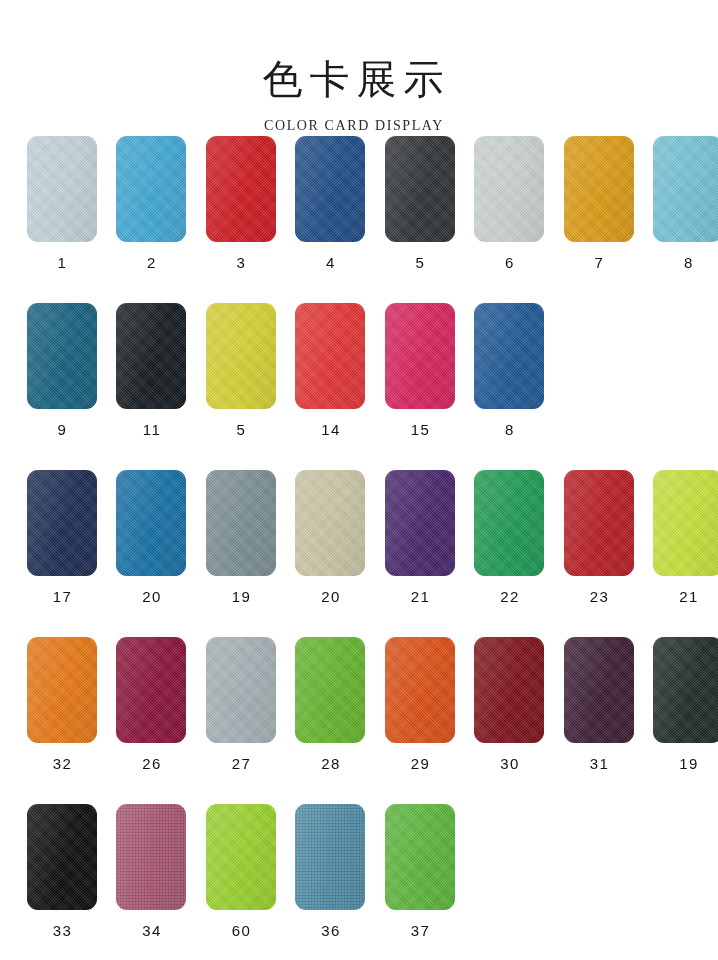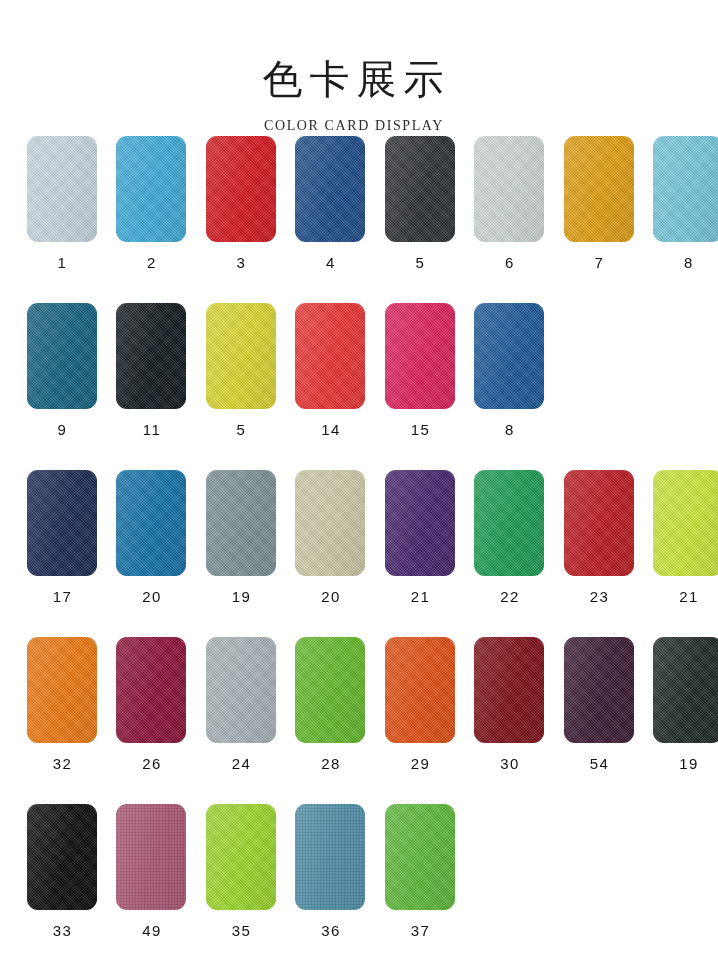--- a/index.html
+++ b/index.html
@@ -292,21 +292,21 @@
         <div class="cell">
           <div class="swatch-wrap">
             <div class="swatch" style="background: rgb(138, 19, 56);"></div>
           </div>
           <div class="label">26</div>
         </div>
         <div class="cell">
           <div class="swatch-wrap">
             <div class="swatch" style="background: rgb(166, 177, 181);"></div>
           </div>
-          <div class="label">24</div>
+          <div class="label">27</div>
         </div>
         <div class="cell">
           <div class="swatch-wrap">
             <div class="swatch" style="background: rgb(100, 182, 44);"></div>
           </div>
           <div class="label">28</div>
         </div>
         <div class="cell">
           <div class="swatch-wrap">
             <div class="swatch" style="background: rgb(221, 79, 20);"></div>
@@ -316,48 +316,48 @@
         <div class="cell">
           <div class="swatch-wrap">
             <div class="swatch" style="background: rgb(125, 17, 24);"></div>
           </div>
           <div class="label">30</div>
         </div>
         <div class="cell">
           <div class="swatch-wrap">
             <div class="swatch" style="background: rgb(59, 28, 52);"></div>
           </div>
-          <div class="label">54</div>
+          <div class="label">31</div>
         </div>
         <div class="cell">
           <div class="swatch-wrap">
             <div class="swatch" style="background: rgb(30, 42, 38);"></div>
           </div>
           <div class="label">19</div>
         </div>
       </div>
       <div class="row-gap"></div>
       <div class="row">
         <div class="cell">
           <div class="swatch-wrap">
             <div class="swatch" style="background: rgb(13, 13, 15);"></div>
           </div>
           <div class="label">33</div>
         </div>
         <div class="cell">
           <div class="swatch-wrap">
             <div class="swatch dotted" style="background: rgb(166, 84, 113);"></div>
           </div>
-          <div class="label">49</div>
+          <div class="label">34</div>
         </div>
         <div class="cell">
           <div class="swatch-wrap">
             <div class="swatch" style="background: rgb(154, 210, 44);"></div>
           </div>
-          <div class="label">35</div>
+          <div class="label">60</div>
         </div>
         <div class="cell">
           <div class="swatch-wrap">
             <div class="swatch dotted" style="background: rgb(77, 138, 163);"></div>
           </div>
           <div class="label">36</div>
         </div>
         <div class="cell">
           <div class="swatch-wrap">
             <div class="swatch" style="background: rgb(92, 182, 58);"></div>

